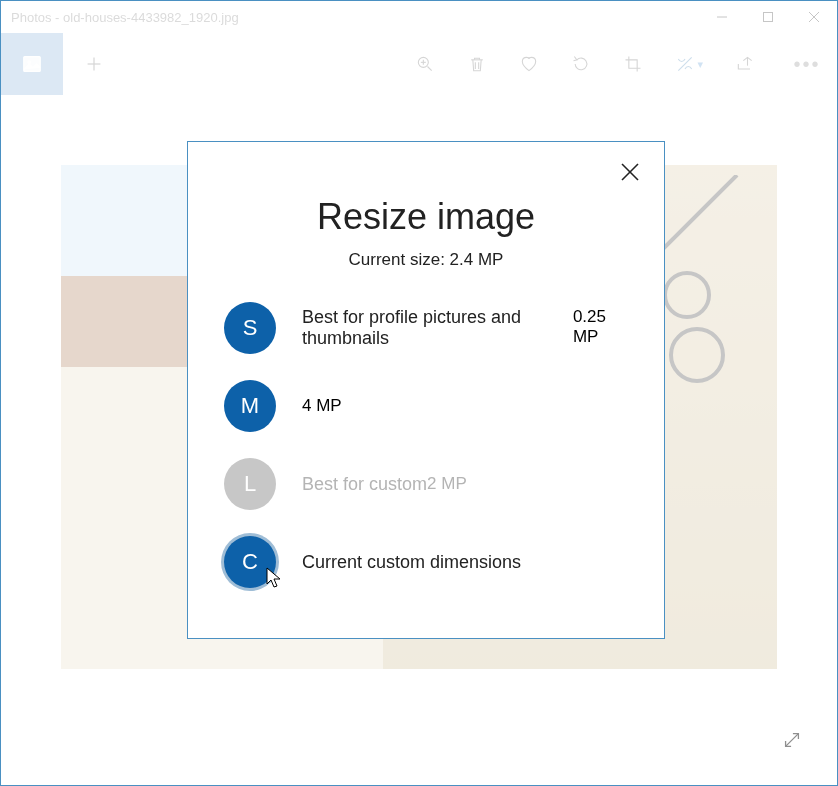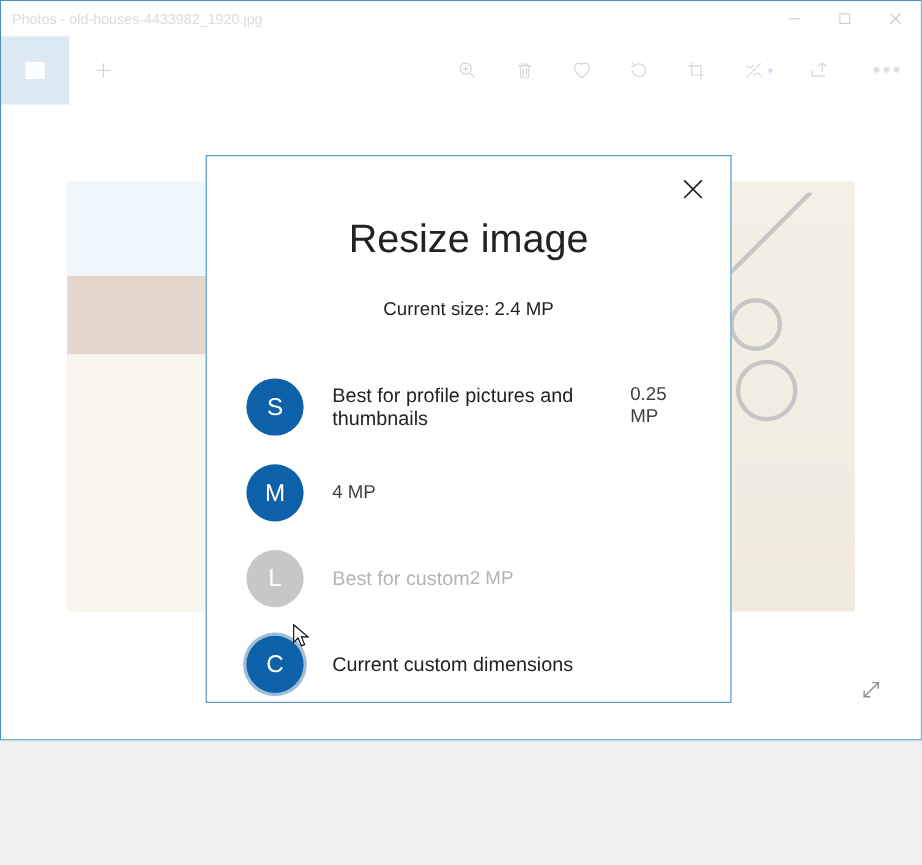--- a/index.html
+++ b/index.html
@@ -1,18 +1,18 @@
 <!DOCTYPE html>
 <html><head>
 <meta charset="utf-8">
 <style>
   * { box-sizing: border-box; margin: 0; padding: 0; }
   html, body { width: 838px; height: 786px; font-family: "Segoe UI", Arial, sans-serif; background: #f0f0f0; overflow: hidden; }
   .window {
-    position: relative; width: 838px; height: 673px; background: #fff;
+    position: relative; width: 838px; height: 786px; background: #fff;
     border: 1px solid #4a90c2;
   }
   .titlebar {
     height: 32px; display: flex; align-items: center; justify-content: space-between;
     padding: 0 0 0 10px; font-size: 13px; color: #7d7d7d;
   }
   .titlebar .title { flex: 1; white-space: nowrap; overflow: hidden; }
   .win-controls { display: flex; height: 100%; }
   .win-btn {
     width: 46px; height: 32px; display: flex; align-items: center; justify-content: center;
@@ -43,21 +43,21 @@
   .bg-left { left:0; width:45%; background: linear-gradient(180deg,#c9e3f3 0%, #c9e3f3 22%, #a56f4a 22%, #a56f4a 40%, #e6d9c3 40%, #e6d9c3 100%); }
   .bg-right { right:0; width:55%; background: linear-gradient(180deg,#d9c9a6 0%, #c9b68a 100%); }
   .iron { position:absolute; right:20px; top:10px; width:120px; height:260px; }
   .iron svg { width:100%; height:100%; stroke:#333; stroke-width:4; fill:none; }
   .overlay {
     position:absolute; inset:0; background: rgba(255,255,255,0.72);
   }
   .dialog {
     position: absolute; left: 186px; top: 140px; width: 478px; height: 498px;
     background: #fff; border: 1px solid #4a90c2;
-    display: flex; flex-direction: column; padding: 18px 0 0 0; gap: 21px;
+    display: flex; flex-direction: column; padding: 18px 0 0 0;
   }
   .dialog-close {
     position: absolute; top: 16px; right: 20px; width: 28px; height: 28px;
     display: flex; align-items: center; justify-content: center;
   }
   .dialog-close svg { width: 18px; height: 18px; stroke: #222; stroke-width: 1.6; }
   .dialog-title {
     text-align: center; font-size: 36px; font-weight: 400; color: #222; margin-top: 36px;
   }
   .dialog-sub {
@@ -67,21 +67,21 @@
   .option { display: flex; align-items: center; gap: 26px; }
   .badge {
     width: 52px; height: 52px; border-radius: 50%; display: flex; align-items: center; justify-content: center;
     font-size: 22px; color: #fff; flex-shrink: 0;
   }
   .badge.blue { background: #0d61a9; }
   .badge.gray { background: #c7c7c7; color: #fff; }
   .badge.outlined { box-shadow: 0 0 0 3px #9fbdd6; position: relative; }
   .opt-text { display: flex; }
   .opt-label { font-size: 18px; color: #222; }
-  .opt-sub { font-size: 17px; color: #404040; }
+  .opt-sub { font-size: 17px; color: #000000; }
   .option.disabled .opt-label, .option.disabled .opt-sub { color: #b4b4b4; }
   .cursor {
     position: absolute; width: 16px; height: 22px; pointer-events:none;
   }
   .expand-btn {
     position: absolute; right: 28px; bottom: 28px; width: 34px; height: 34px;
     display:flex; align-items:center; justify-content:center; color:#8f8f8f;
   }
   .expand-btn svg { width: 22px; height: 22px; stroke: currentColor; stroke-width: 1.4; fill:none; }
 </style>

